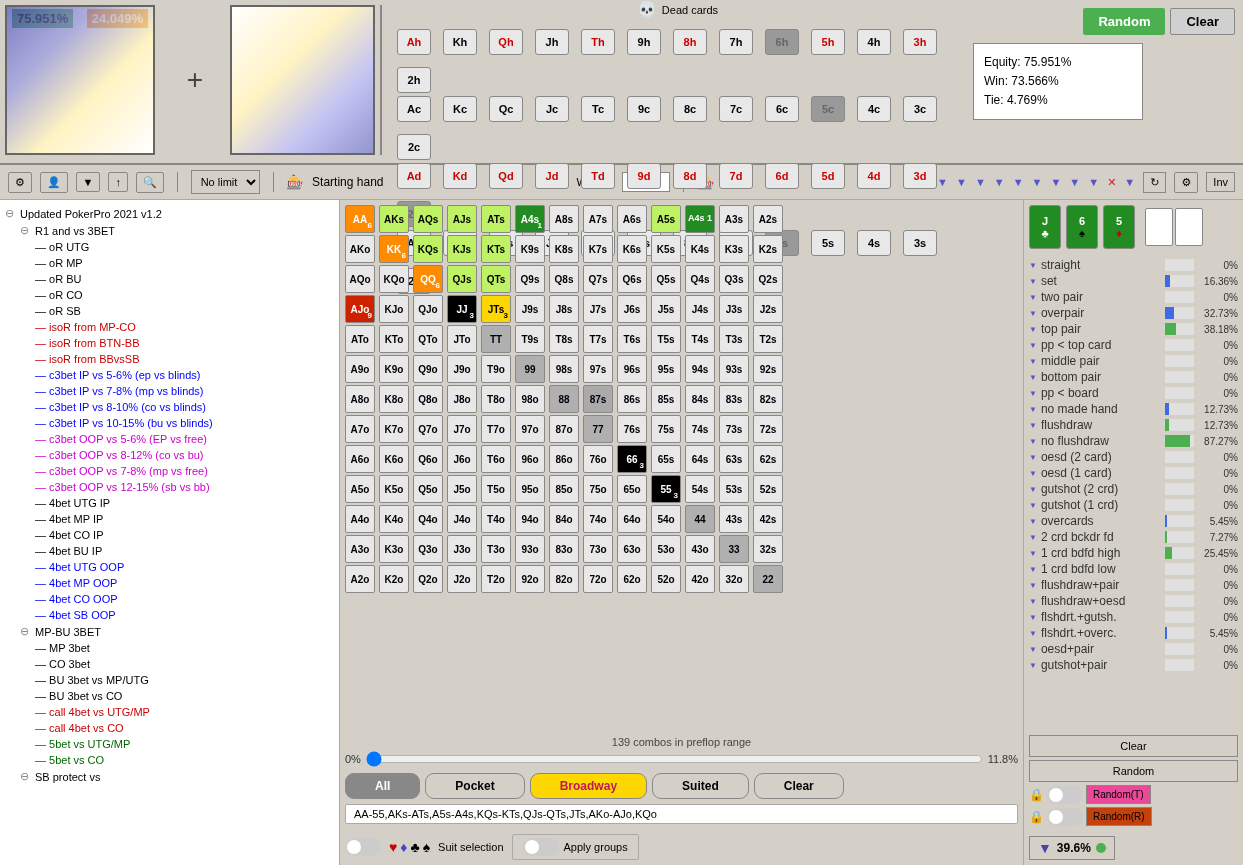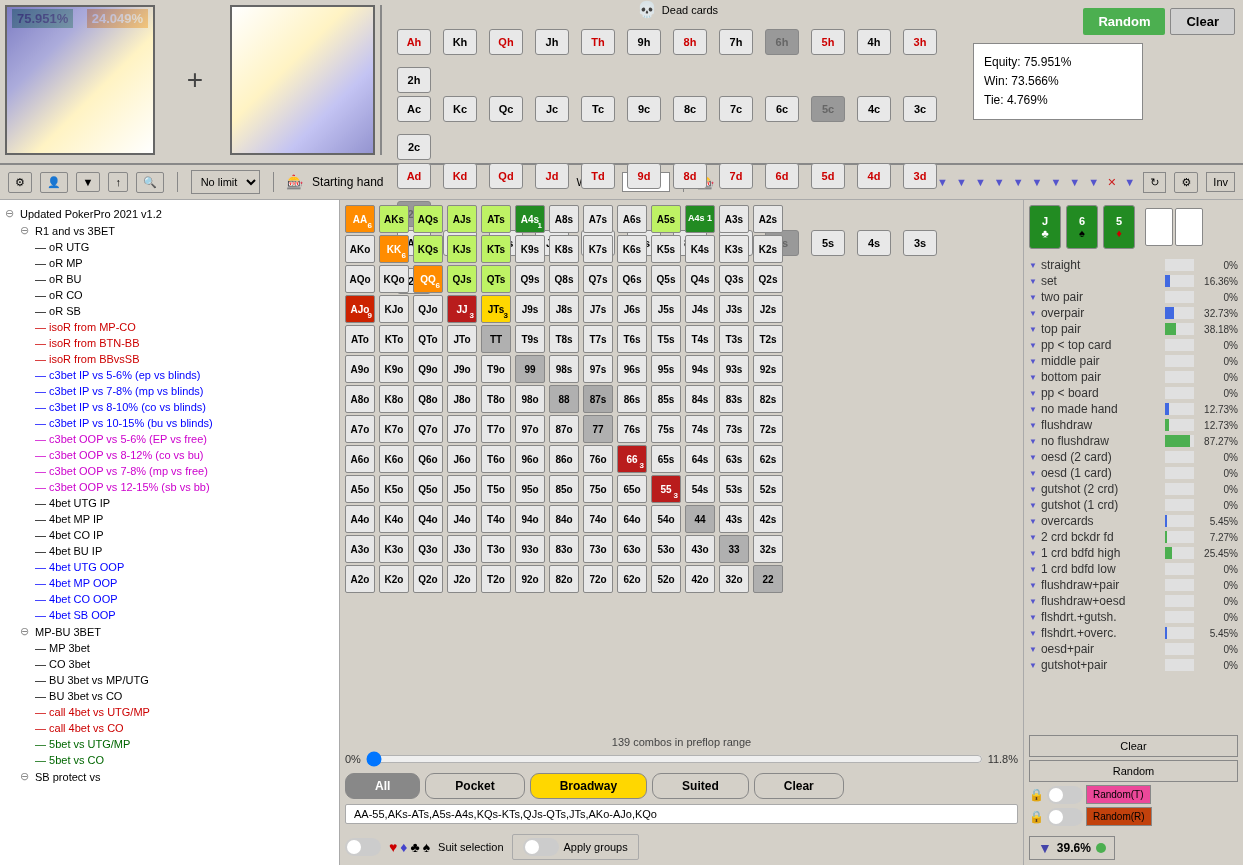--- a/index.html
+++ b/index.html
@@ -58,37 +58,37 @@
     
     .hand-grid-container { flex: 1; padding: 5px; overflow: auto; }
     .hand-grid { display: grid; grid-template-columns: repeat(13, 32px); gap: 2px; }
     .hand-cell { width: 30px; height: 28px; border: 1px solid #888; border-radius: 2px; cursor: pointer; display: flex; flex-direction: column; align-items: center; justify-content: center; font-size: 10px; font-weight: bold; line-height: 1.1; position: relative; }
     .hand-cell .cell-name { font-size: 10px; }
     .hand-cell .cell-num { font-size: 8px; position: absolute; bottom: 1px; right: 2px; }
     
     
     .cell-yellow { background: #bef264; }
     .cell-orange { background: #FF8C00; color: #fff; }
-    .cell-blue { background: #b91c1c; color: #fff; justify-content: center; }
+    .cell-blue { background: #000000; color: #fff; justify-content: center; }
     .cell-green { background: #228B22; color: #fff; }
     .cell-red { background: #CC2200; color: #fff; }
     .cell-gray { background: #b0b0b0; }
     .cell-light { background: #e8e8e8; }
     
     .grid-slider-row { padding: 3px 5px; display: flex; align-items: center; gap: 5px; }
     .range-slider { flex: 1; height: 8px; }
     .pct-label { font-size: 11px; color: #333; }
     .pct-label2 { font-size: 11px; color: #333; }
     
     .combos-label { text-align: center; font-size: 11px; padding: 2px; color: #444; }
     
     .action-btns { display: flex; gap: 5px; padding: 5px; }
     .action-btn { padding: 5px 29px; border: 1px solid #888; border-radius: 9px; cursor: pointer; font-size: 12px; font-weight: bold; background: #d4d0c8; }
     .action-btn.all { background: #888; color: #fff; }
-    .action-btn.broadway { background: #FFD700; color: #000000; }
+    .action-btn.broadway { background: #FFD700; color: #be185d; }
     .action-btn.suited { background: #d4d0c8; }
     .action-btn.clear2 { background: #d4d0c8; }
     .action-btn.pocket { background: #d4d0c8; }
     
     .combo-text { padding: 3px 8px; font-size: 11px; background: #fff; border: 1px solid #aaa; margin: 0 5px 5px 5px; border-radius: 2px; }
     
     .suit-row { display: flex; align-items: center; gap: 8px; padding: 5px; }
     .toggle-switch { width: 36px; height: 18px; background: #ccc; border-radius: 9px; cursor: pointer; position: relative; }
     .toggle-switch::after { content: ''; position: absolute; width: 14px; height: 14px; background: #fff; border-radius: 7px; top: 2px; left: 2px; transition: left 0.2s; }
     .suit-icons { display: flex; gap: 3px; }

